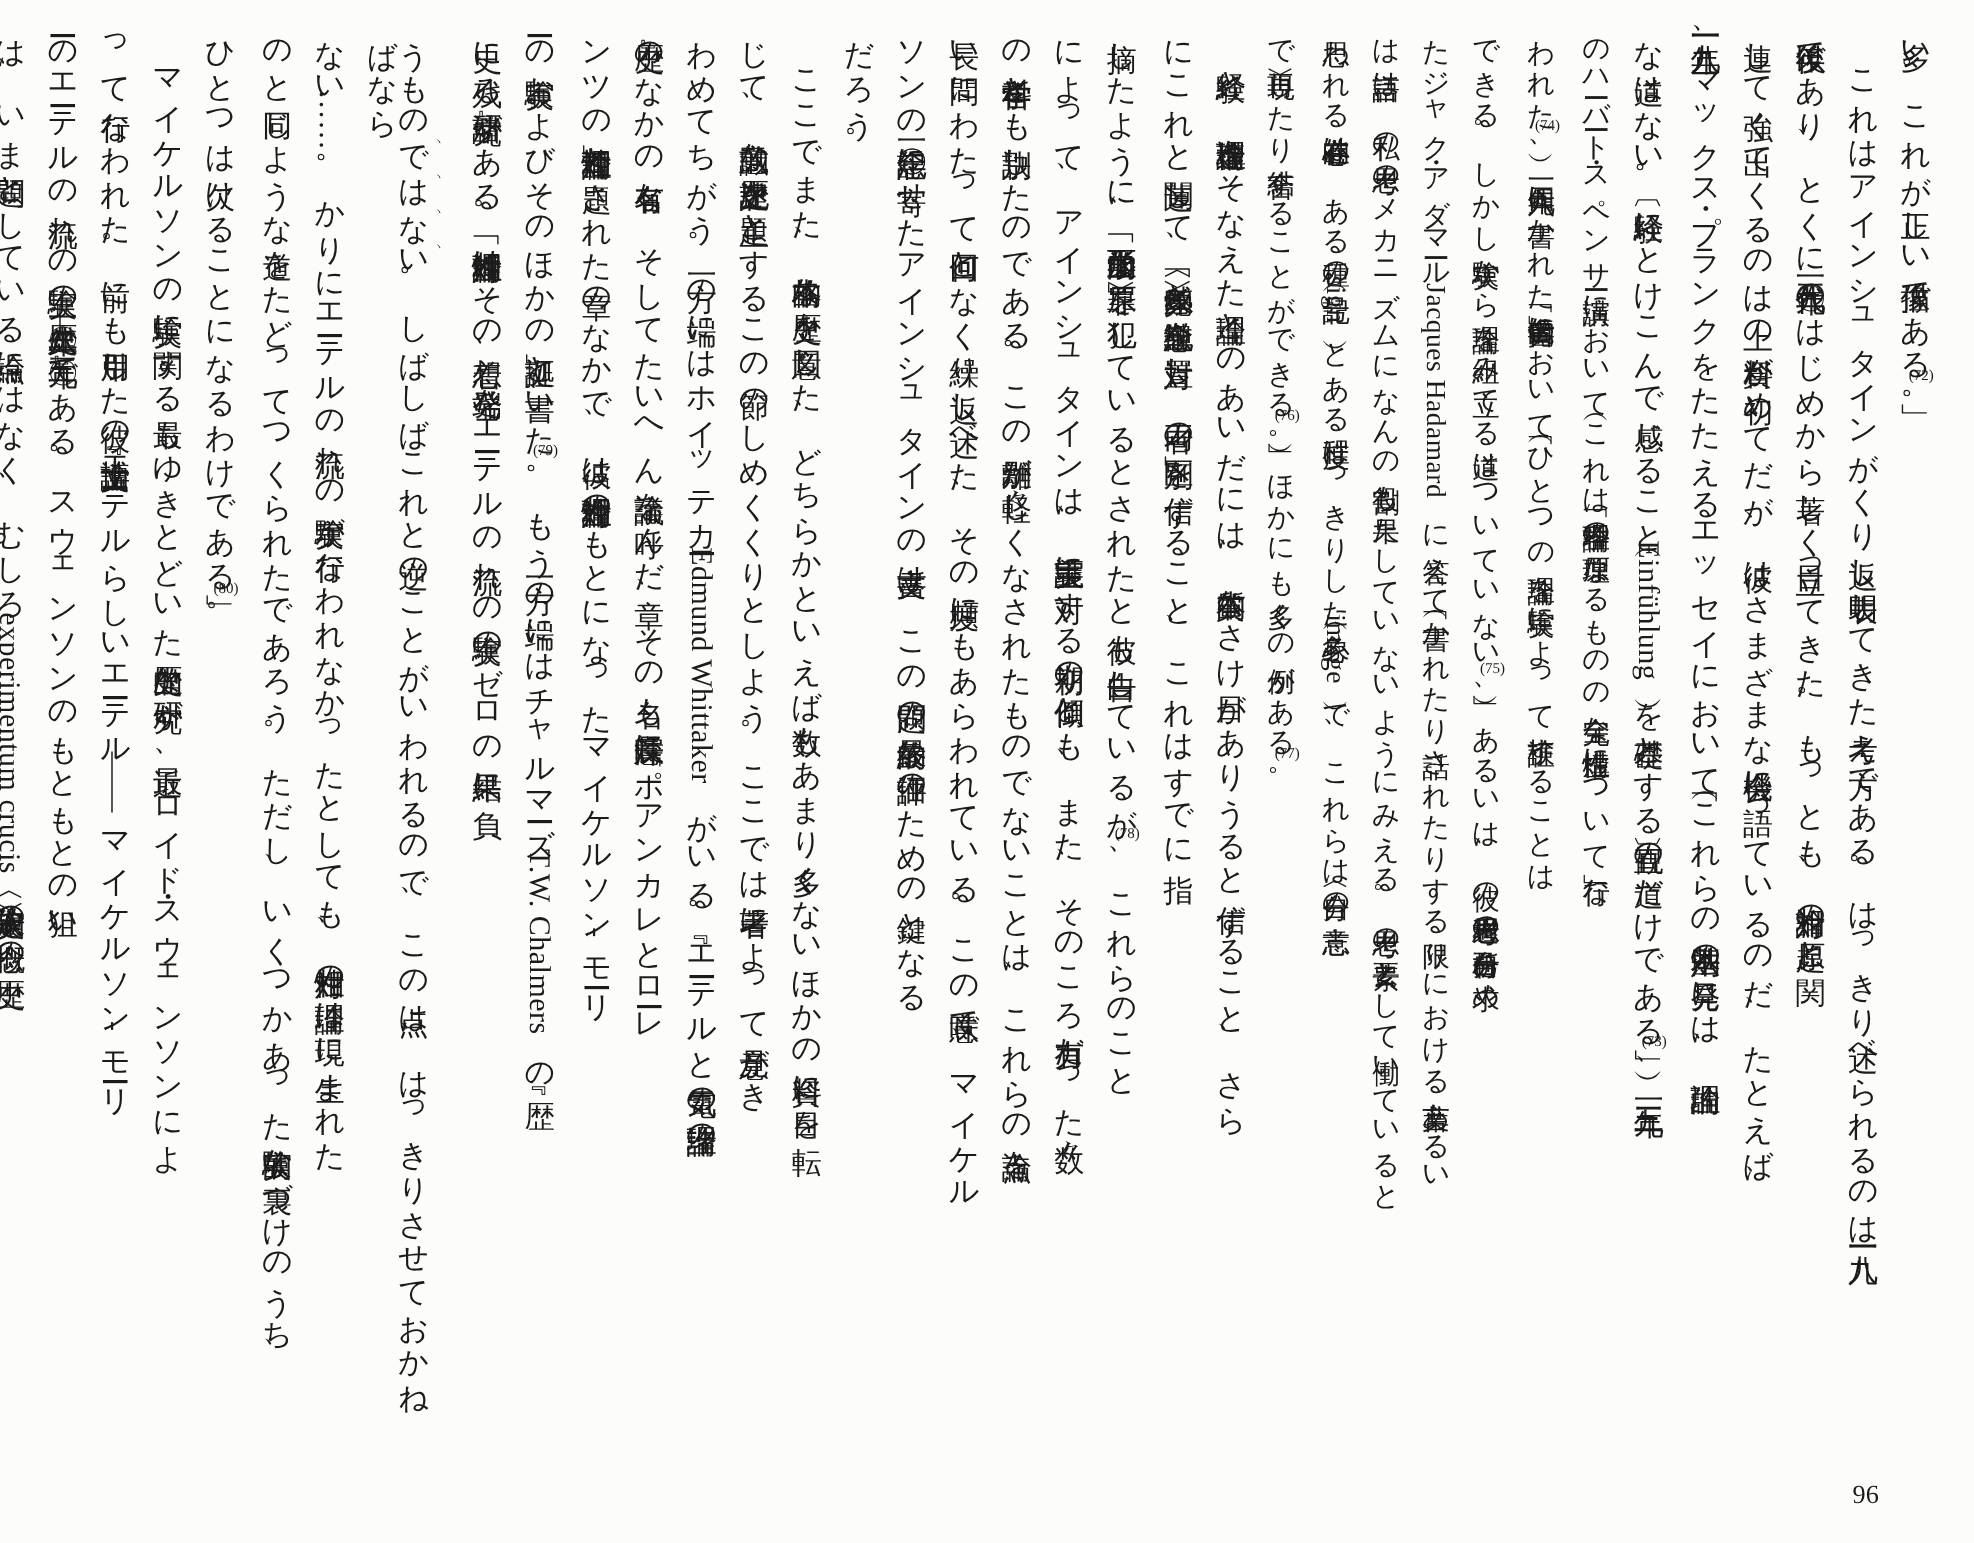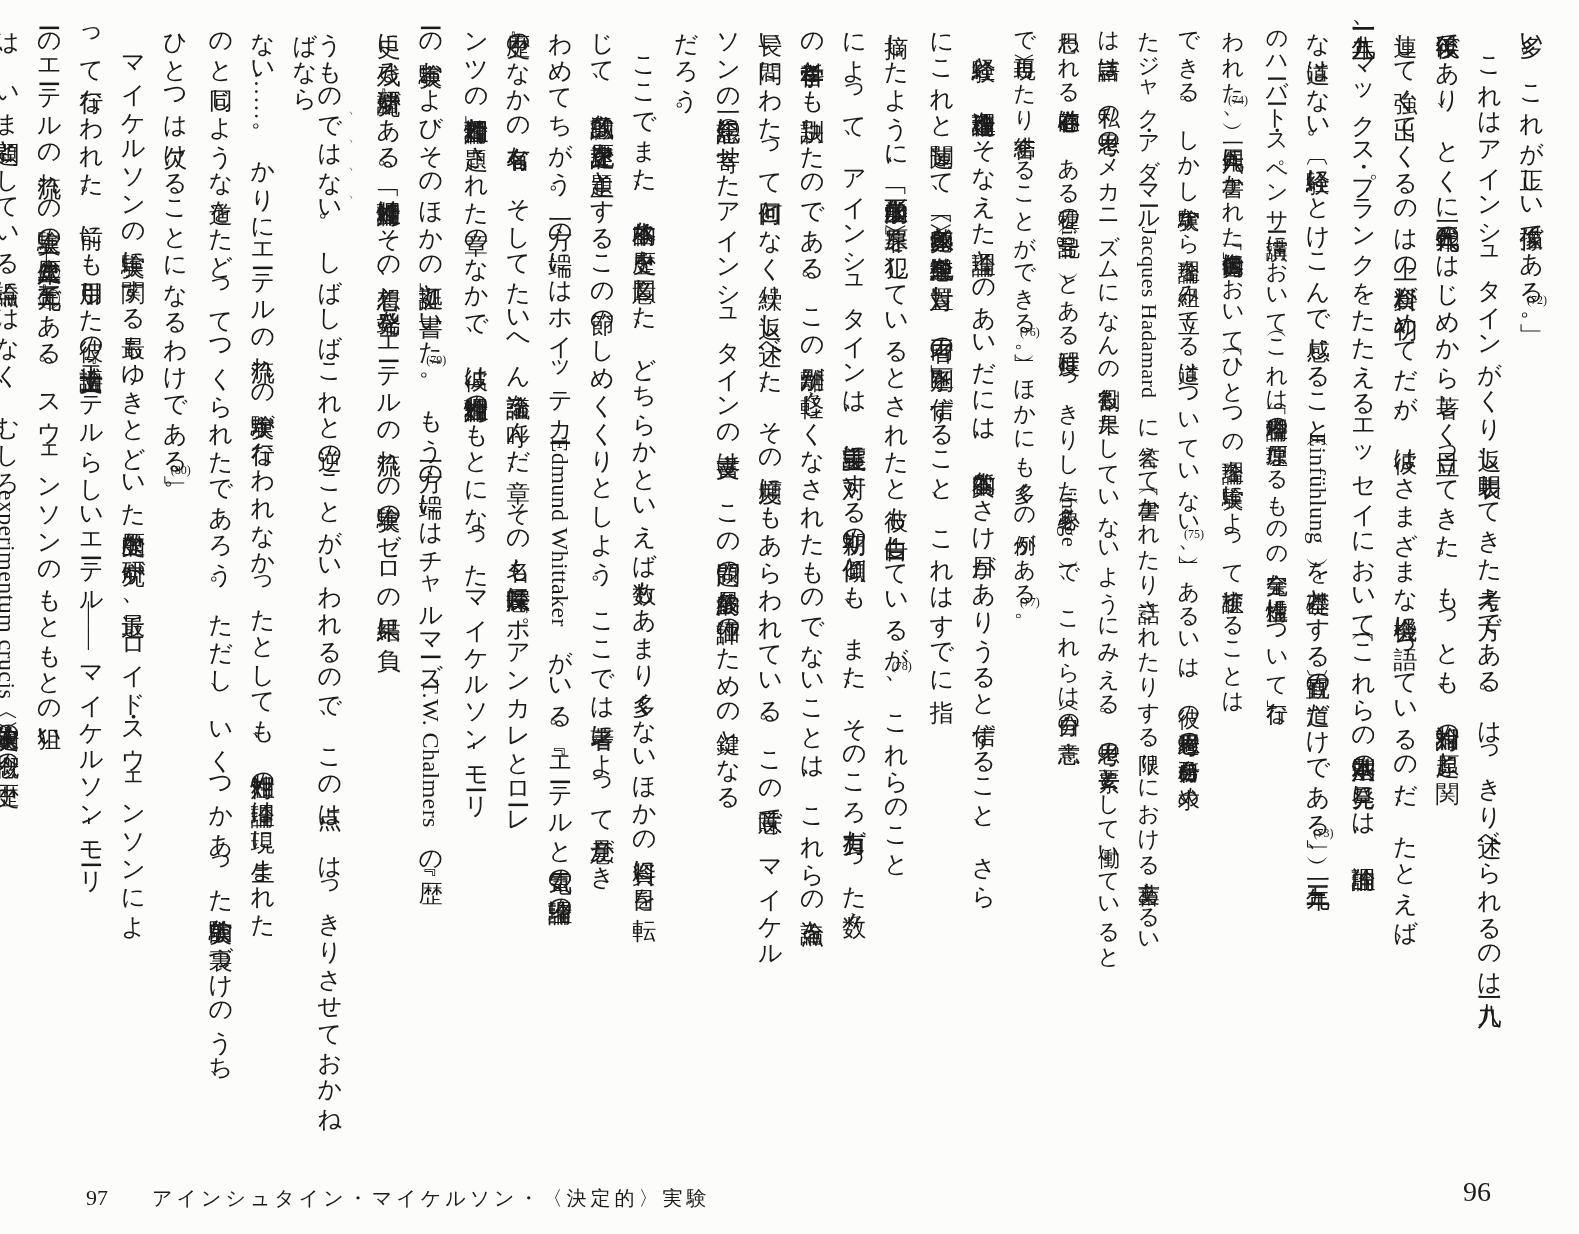--- a/index.html
+++ b/index.html
@@ -65,23 +65,23 @@
     font-size: 22px;
     white-space: nowrap;
   }
   .running-title {
     font-size: 20px;
     letter-spacing: 4px;
     margin-left: 44px;
   }
   .folio-right {
     position: absolute;
-    right: 88px;
+    right: 76px;
     bottom: 26px;
-    font-size: 28px;
+    font-size: 21px;
   }
 </style>
 </head>
 <body>
 
 <div class="page">
 
   <div class="text-body">
       <div class="col"><span>多い。これが正しい描像である</span><span class="note">(72)</span><span>」。</span></div>
       <div class="col indent"><span>これはアインシュタインがくり返し表明してきた考え方である。はっきり述べられるのは一九一八</span></div>
@@ -114,19 +114,16 @@
       <div class="col"><span>うもの</span><span class="em">ではない</span><span>。しばしばこれと逆のことがいわれるので、この点は、はっきりさせておかねばなら</span></div>
       <div class="col"><span>ない……。かりにエーテルの流れの実験が行なわれなかったとしても、相対性の理論は現に生まれた</span></div>
       <div class="col"><span>のと同じような道をたどってつくられたであろう。ただし、いくつかあった実験的な裏づけのうち、</span></div>
       <div class="col"><span>ひとつは欠けることになるわけである」</span><span class="note">(80)</span><span>。</span></div>
       <div class="col indent"><span>マイケルソンの実験に関する最もゆきとどいた歴史的な研究が、最近、ロイド・スウェンソンによ</span></div>
       <div class="col"><span>って行なわれた。前にも引用した彼の博士論文『エーテルらしいエーテル――マイケルソン‐モーリ</span></div>
       <div class="col"><span>ーのエーテルの流れの実験の歴史一八八〇年―一九三〇年』である。スウェンソンのもともとの狙い</span></div>
       <div class="col"><span>は、いま問題としている論点にはなく、むしろ experimentum crucis 〈決定的実験〉の概念の歴史</span></div>
     </div>
 
-  <div class="footer-left">
-    <span>97</span><span class="running-title">アインシュタイン・マイケルソン・〈決定的〉実験</span>
-  </div>
 
   <span class="folio-right">96</span>
 
 </div>
 
 </body></html>

